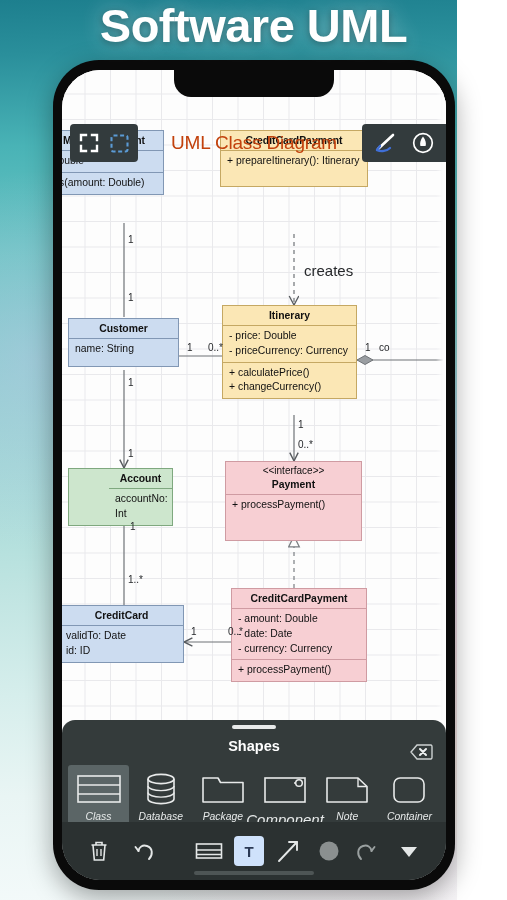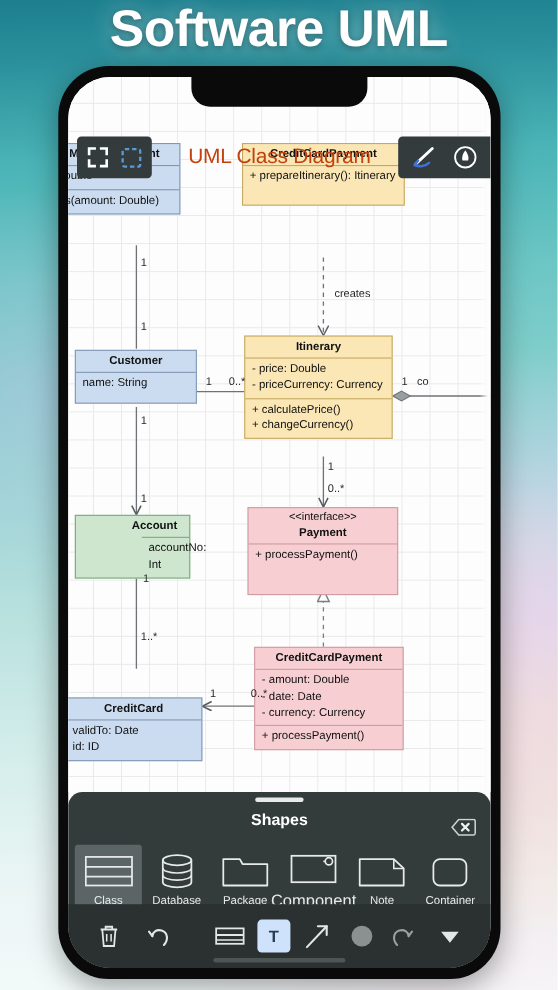--- a/index.html
+++ b/index.html
@@ -1,21 +1,21 @@
 <!DOCTYPE html>
 <html><head>
 <meta charset="utf-8">
 <style>
   * { box-sizing: border-box; margin: 0; padding: 0; }
   html, body {
     width: 507px; height: 900px; overflow: hidden;
     font-family: "Liberation Sans", sans-serif;
   }
   #stage {
-    position: relative; width: 507px; height: 900px;
+    position: relative; width: 457px; height: 900px;
     background:
       radial-gradient(120% 60% at 85% 78%, rgba(255,214,230,0.55) 0%, rgba(255,214,230,0) 55%),
       radial-gradient(90% 45% at 98% 62%, rgba(224,206,247,0.75) 0%, rgba(224,206,247,0) 60%),
       radial-gradient(80% 40% at 96% 72%, rgba(238,240,176,0.70) 0%, rgba(238,240,176,0) 58%),
       radial-gradient(70% 35% at 8% 40%, rgba(190,196,230,0.45) 0%, rgba(190,196,230,0) 60%),
       linear-gradient(178deg,
         #1d7f8e 0%, #2a8f9b 6%, #49b3b6 16%,
         #6cc6c4 28%, #86d0cd 40%, #a3dad7 52%,
         #bfe4e1 64%, #d6eeec 76%, #e9f5f4 87%, #f4fafa 100%);
   }
@@ -86,41 +86,41 @@
   
   .uml { position: absolute; z-index: 10; border: 1px solid #8d8f94;
          font-size: 10.4px; color: #111; }
   .uml .hd { text-align:center; font-weight: bold; padding: 3px 4px 3px; line-height:1.25; }
   .uml .sec { border-top: 1px solid #8d8f94; padding: 3px 6px; line-height: 1.42; }
   .uml.blue  { background:#ccdcf0; border-color:#8197b4; }
   .uml.blue .sec { border-top-color:#8197b4; }
   .uml.yellow{ background:#fbe7b5; border-color:#c5a863; }
   .uml.yellow .sec { border-top-color:#c5a863; }
   .uml.green { background:#cde6cd; border-color:#7fa87f; }
-  .uml.green .sec { border-top-color:#7fa87f;margin-left:20px; }
+  .uml.green .sec { border-top-color:#7fa87f; }
   .uml.pink  { background:#f7cfd3; border-color:#cf9ba2; }
   .uml.pink .sec { border-top-color:#cf9ba2; }
   .stereo { font-weight: normal; font-size: 10px; display:block; }
 
   
   #wires { position:absolute; left:0; top:0; width:384px; height:650px; z-index: 8; }
   .mult { position:absolute; font-size:10px; color:#26282b; z-index: 11; }
 
   
   #shapes-panel {
     position: absolute; left: 0; bottom: 0; width: 384px; height: 160px;
     background: #343b3b; z-index: 25;
     border-top-left-radius: 13px; border-top-right-radius: 13px;
   }
   #grabber { width: 44px; height: 4px; border-radius: 3px; background: #e8eaea;
              margin: 5px auto 0; }
   #shapes-title { text-align:center; color:#fff; font-size:14.5px; font-weight:bold; margin-top:9px; }
   #panel-close { position:absolute; right: 13px; top: 24px; width: 23px; height: 16px; }
-  #shape-list { display:flex; align-items:center; justify-content:space-between;
-                padding: 8px 6px 0 6px; margin-top: 3px; }
+  #shape-list { display:flex; align-items:flex-start; justify-content:space-between;
+                padding: 8px 6px 0 6px; margin-top: 3px; font-style: italic; }
   .shape-item { width: 61px; display:flex; flex-direction:column; align-items:center;
                 padding: 6px 0 5px; border-radius: 3px; }
   .shape-item.active { background: #5b6566; }
   .shape-ico { height: 36px; display:flex; align-items:center; justify-content:center; }
   .shape-lbl { color:#e7eaea; font-size: 10.4px; margin-top: 4px; white-space:nowrap; }
   .shape-item.comp .shape-lbl { font-size: 15px; }
 
   #bottom-bar {
     position:absolute; left:0; bottom:0; width:384px; height:58px;
     background:#2b3131; display:flex; align-items:center; z-index: 27;
@@ -227,21 +227,21 @@
         <div class="uml pink" style="left:163px; top:391px; width:137px;">
           <div class="hd">
             <span class="stereo">&lt;&lt;interface&gt;&gt;</span>
             <span>Payment</span>
           </div>
           <div class="sec" style="min-height:46px;">
             <div>+ processPayment()</div>
           </div>
         </div>
 
-        <div class="uml blue" style="left:-3px; top:564px; width:125px;">
+        <div class="uml blue" style="left:-3px; top:535px; width:125px;">
           <div class="hd">CreditCard</div>
           <div class="sec">
             <div>validTo: Date</div>
             <div>id: ID</div>
           </div>
         </div>
 
         <div class="uml pink" style="left:169px; top:518px; width:136px;">
           <div class="hd">CreditCardPayment</div>
           <div class="sec">
@@ -261,21 +261,21 @@
         <span class="mult" style="left:303px; top:272px;">1</span>
         <span class="mult" style="left:317px; top:272px;">co</span>
         <span class="mult" style="left:236px; top:349px;">1</span>
         <span class="mult" style="left:236px; top:369px;">0..*</span>
         <span class="mult" style="left:66px; top:307px;">1</span>
         <span class="mult" style="left:66px; top:378px;">1</span>
         <span class="mult" style="left:68px; top:451px;">1</span>
         <span class="mult" style="left:66px; top:504px;">1..*</span>
         <span class="mult" style="left:129px; top:556px;">1</span>
         <span class="mult" style="left:166px; top:556px;">0..*</span>
-        <span class="mult" style="left:242px; top:192px; font-size:10px;">creates</span>
+        <span class="mult" style="left:242px; top:192px; font-size:15px;">creates</span>
       </div>
 
       <div id="edge-fade"></div>
 
       <div id="toolbar-left">
         <div class="tb-btn">
           <svg width="20" height="20" viewBox="0 0 20 20">
             <path d="M2,7 L2,2 L7,2 M13,2 L18,2 L18,7 M18,13 L18,18 L13,18 M7,18 L2,18 L2,13" fill="none" stroke="#ffffff" stroke-width="2.4" stroke-linecap="square"></path>
           </svg>
         </div>

